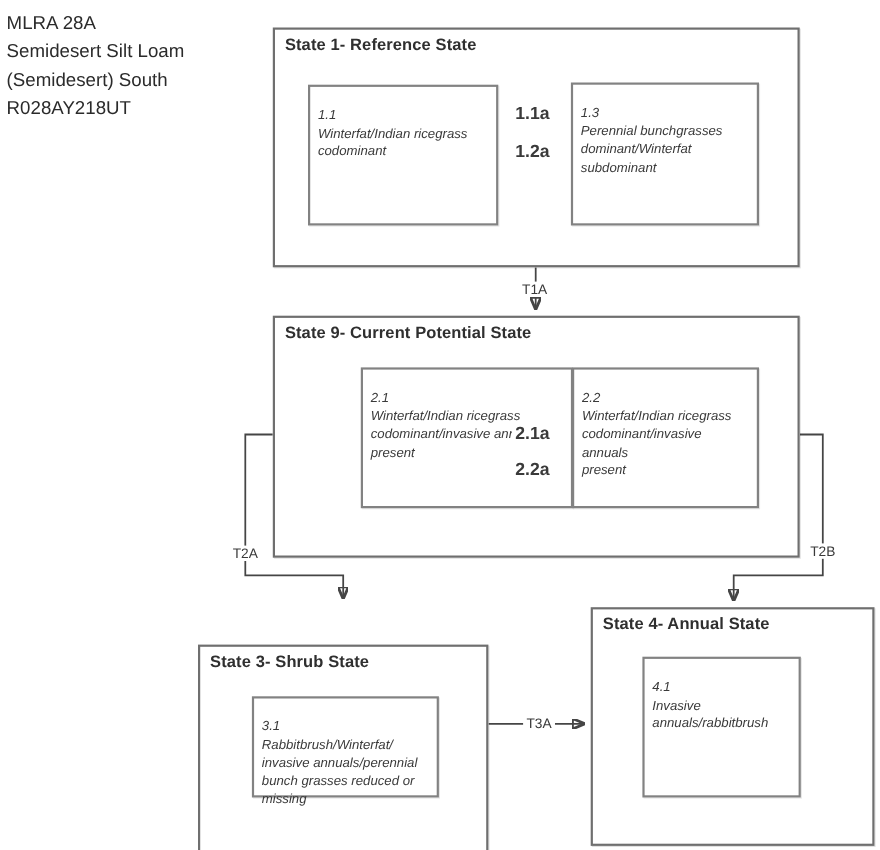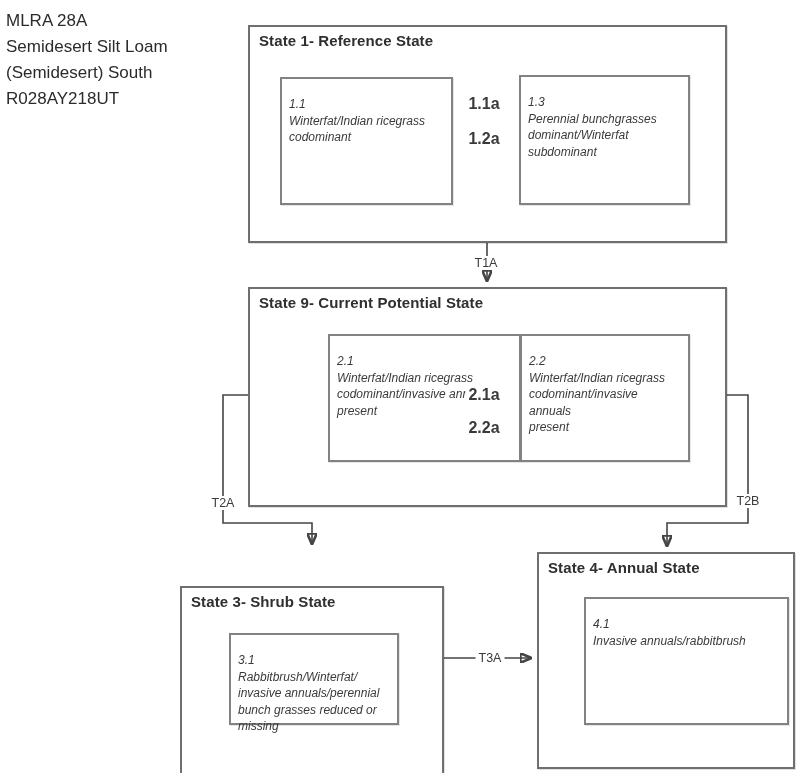--- a/index.html
+++ b/index.html
@@ -103,21 +103,21 @@
       <div class="cid">3.1</div>
       <div class="cdesc">Rabbitbrush/Winterfat/
 invasive annuals/perennial
 bunch grasses reduced or
 missing</div>
     </div>
   </div>
 
   <div class="state-box" style="left:537px;top:552px;width:258px;height:217px;">
     <div class="state-label">State 4- Annual State</div>
-    <div class="community" style="left:45px;top:43px;width:205px;height:128px;">
+    <div class="community" style="left:45px;top:43px;width:144px;height:128px;">
       <div class="cid">4.1</div>
       <div class="cdesc">Invasive annuals/rabbitbrush</div>
     </div>
   </div>
 
   <span class="lbl pathway-label" style="left:484px;top:104px;">1.1a</span>
   <span class="lbl pathway-label" style="left:484px;top:139px;">1.2a</span>
   <span class="lbl pathway-label" style="left:484px;top:395px;">2.1a</span>
   <span class="lbl pathway-label" style="left:484px;top:428px;">2.2a</span>
   <span class="lbl transition-label" style="left:486px;top:263px;">T1A</span>

